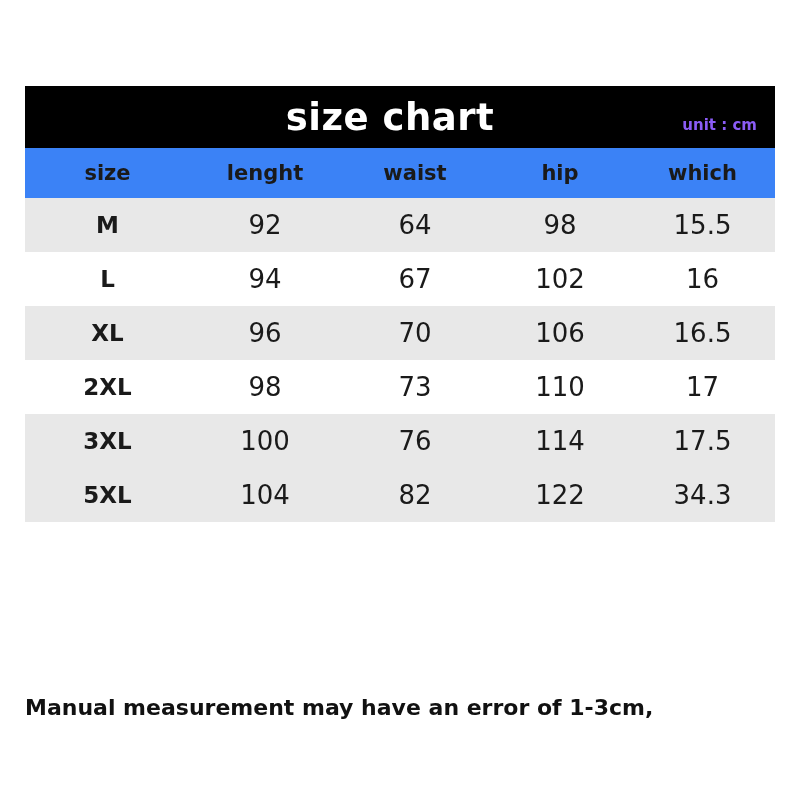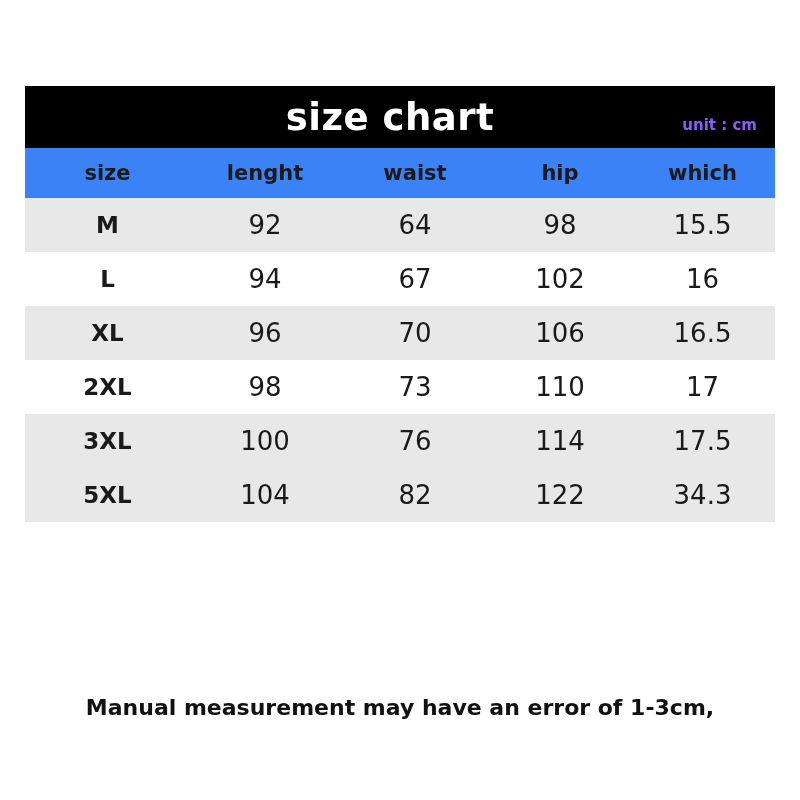--- a/index.html
+++ b/index.html
@@ -100,21 +100,21 @@
   col.c2 { width: 150px; }
   col.c3 { width: 140px; }
   col.c4 { width: 145px; }
 
   
   .footnote {
     position: absolute;
     left: 0;
     top: 605px;
     width: 750px;
-    text-align: center;
+    text-align: left;
     color: #111111;
     font-size: 22px;
     font-weight: bold;
     line-height: 1.55;
   }
   .footnote .line {
     display: block;
     white-space: nowrap;
   }
 </style>

